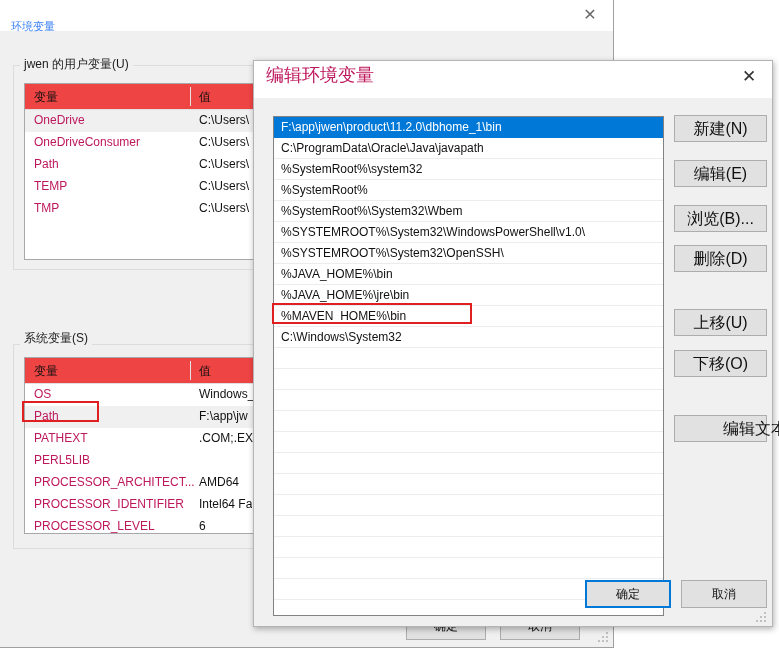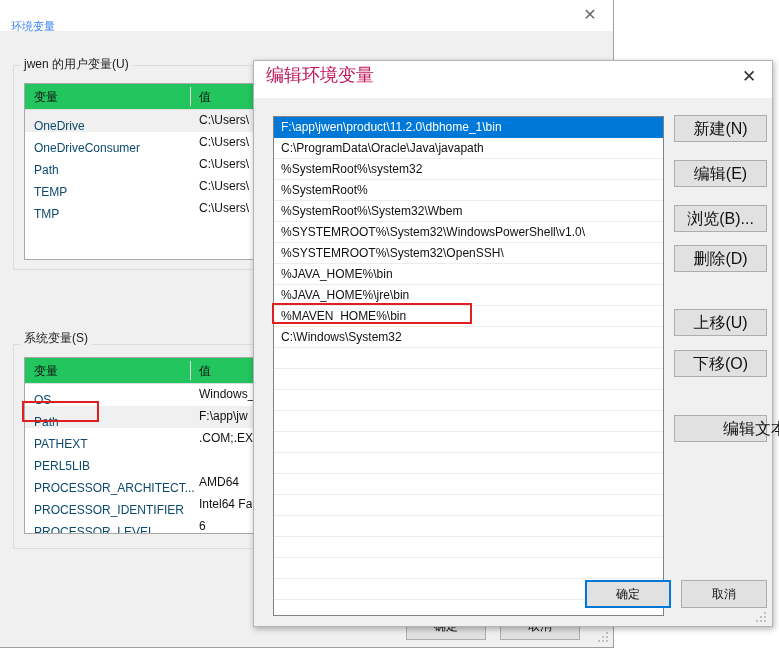--- a/index.html
+++ b/index.html
@@ -78,21 +78,21 @@
   .var-table {
     position: absolute;
     background: #ffffff;
     border: 1px solid #a8a8a8;
     box-sizing: border-box;
     overflow: hidden;
   }
   .vt-header {
     position: relative;
     height: 25px;
-    background: #22c55e;
+    background: #ef4444;
     border-bottom: 1px solid #e0e0e0;
   }
   .vt-header .th {
     position: absolute;
     top: 5px;
     font-size: 12px;
     color: #111;
     white-space: nowrap;
   }
   .vt-header .col-sep {
@@ -106,23 +106,22 @@
     position: relative;
     height: 22px;
     white-space: nowrap;
   }
   .vt-row.sel { background: #f0f0f0; }
   .vt-row .cell-name {
     position: absolute;
     left: 9px;
     top: 3px;
     font-size: 12px;
-    color: #0c4a6e;
-    white-space: nowrap;
-    margin-top: 6px;
+    color: #be185d;
+    white-space: nowrap;
   }
   .vt-row .cell-val {
     position: absolute;
     top: 3px;
     font-size: 12px;
     color: #111;
     white-space: nowrap;
     overflow: hidden;
   }
 

